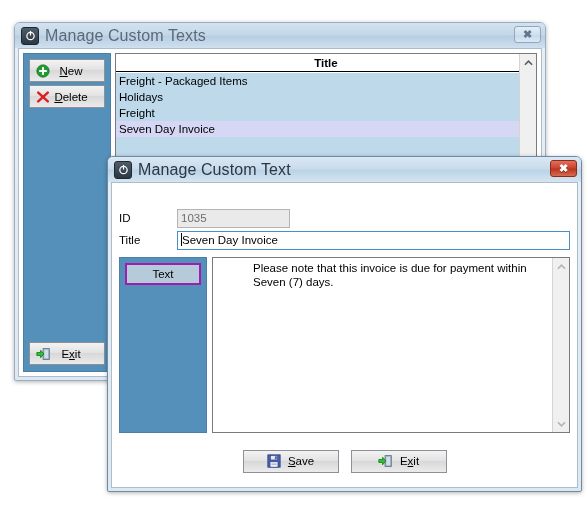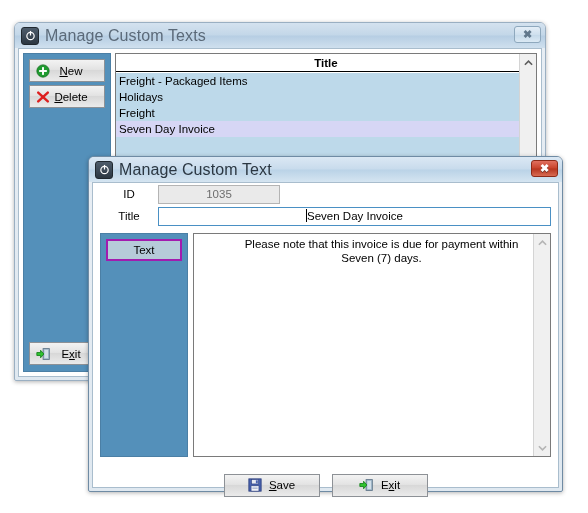--- a/index.html
+++ b/index.html
@@ -157,35 +157,35 @@
     border-left: 1px solid #d4d4d4;
     box-sizing: border-box;
   }
   .sb-arrow {
     height: 17px; display: flex; align-items: center; justify-content: center;
     color: #606060; font-size: 8px; cursor: default;
   }
   .sb-arrow.down { position: absolute; bottom: 0; left: 0; right: 0; }
 
   
-  #dialogWindow { left: 88px; top: 156px; width: 475px; height: 336px; }
-
-  .dlg-inner { position: absolute; inset: 0; padding: 0 7px; box-sizing: border-box; display: flex; flex-direction: column; text-align: center; }
+  #dialogWindow { left: 107px; top: 156px; width: 475px; height: 336px; }
+
+  .dlg-inner { position: absolute; inset: 0; padding: 24px 7px; box-sizing: border-box; display: flex; flex-direction: column; }
 
   .field-row { display: flex; align-items: center; height: 22px; }
   .field-label { width: 58px; font-size: 11.5px; color: #000; flex: none; }
   .inp {
     height: 19px;
     box-sizing: border-box;
     font-family: "Liberation Sans", sans-serif;
     font-size: 11.5px;
     padding: 0 3px;
     line-height: 17px;
   }
-  .inp.ro { width: 122px; background: #eaeaea; border: 1px solid #b4b4b4; color: #6e6e6e; }
+  .inp.ro { width: 113px; background: #eaeaea; border: 1px solid #b4b4b4; color: #6e6e6e; }
   .inp.focused { flex: 1; background: #ffffff; border: 1px solid #4a90c4; color: #000; position: relative; }
   .caret {
     display: inline-block; width: 1px; height: 13px; background: #000;
     vertical-align: -2px; margin-right: 0px;
   }
 
   .content-area { flex: 1; display: flex; gap: 5px; margin-top: 6px; min-height: 0; }
 
   .tab-panel {
     width: 88px; flex: none;

